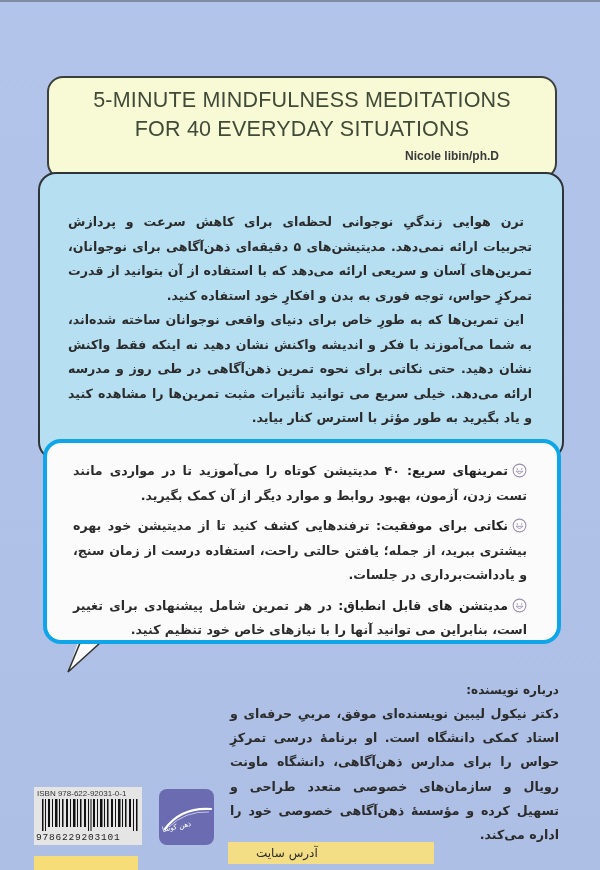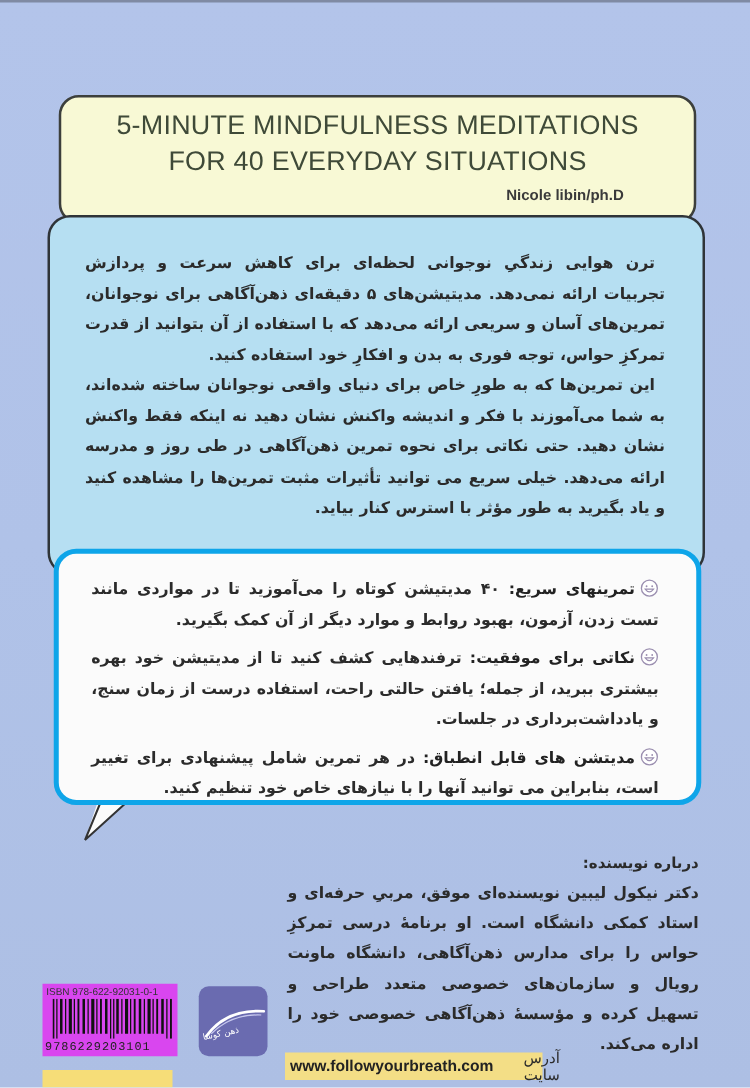--- a/index.html
+++ b/index.html
@@ -29,21 +29,21 @@
       font-family: "Liberation Sans", sans-serif; font-weight: bold;
       font-size: 12px; color: #3a3a3a;
     }
 
     
     .desc-bubble {
       position: absolute; left: 38px; top: 172px; width: 526px; height: 288px;
       background: #b6dff2; border: 2px solid #2f3438; border-radius: 18px;
       box-sizing: border-box;
       direction: rtl; text-align: justify;
-      padding: 24px 30px 0 28px;
+      padding: 36px 30px 0 28px;
       font-size: 12.6px; line-height: 24.5px; font-weight: bold; color: #2b2b2b;
     }
     .desc-bubble p { margin: 0; text-indent: 8px; }
 
     
     .feat-bubble {
       position: absolute; left: 43px; top: 439px; width: 518px; height: 205px;
       background: #fbfbfb; border: 4px solid #0ea5e9; border-radius: 18px;
       box-sizing: border-box;
       direction: rtl; text-align: justify;
@@ -70,21 +70,21 @@
       background: #f3de86;
       display: flex; flex-direction: row-reverse; align-items: center; justify-content: flex-end;
       box-sizing: border-box; padding: 0 4px;
     }
     .website .label { direction: rtl; font-size: 12px; font-weight: normal; color: #2b2b2b; margin-left: 24px; text-align: right; }
     .website .url { font-family: "Liberation Sans", sans-serif; font-weight: bold; font-size: 12.5px; color: #222; }
 
     
     .barcode {
       position: absolute; left: 34px; top: 787px; width: 108px; height: 58px;
-      background: #d946ef;
+      background: #e5e5e5;
     }
     .barcode .isbn { position: absolute; left: 3px; top: 2px; font-family: "Liberation Sans", sans-serif; font-size: 8px; color: #333; white-space: nowrap; }
     .barcode .bars { position: absolute; left: 8px; top: 12px; width: 96px; height: 32px; }
     .barcode .num { position: absolute; left: 2px; top: 45px; font-family: "Liberation Mono", monospace; font-size: 9.5px; letter-spacing: 0.8px; color: #222; white-space: nowrap; }
     .yellow-patch { position: absolute; left: 34px; top: 856px; width: 104px; height: 14px; background: #f6dd78; }
 
     
     .logo {
       position: absolute; left: 159px; top: 789px; width: 55px; height: 56px;
       background: #6a6bb0; border-radius: 8px; overflow: hidden;
@@ -146,21 +146,20 @@
   </div>
 </div>
 
 <div class="about">
   <div class="heading">درباره نویسنده:</div>
   <div>دکتر نیکول لیبین نویسنده‌ای موفق، مربیِ حرفه‌ای و استاد کمکی دانشگاه است. او برنامهٔ درسی تمرکزِ حواس را برای مدارس ذهن‌آگاهی، دانشگاه ماونت رویال و سازمان‌های خصوصی متعدد طراحی و تسهیل کرده و مؤسسهٔ ذهن‌آگاهی خصوصی خود را اداره می‌کند.</div>
 </div>
 
 <div class="website">
   <span class="label">آدرس سایت</span>
-  <span class="url">www.followyourbreath.com</span>
 </div>
 
 <div class="barcode">
   <div class="isbn">ISBN 978-622-92031-0-1</div>
   <svg class="bars" viewBox="0 0 96 32" preserveAspectRatio="none">
     <g fill="#111">
       <rect x="0" y="0" width="1.5" height="32"></rect>
         <rect x="3" y="0" width="1" height="32"></rect>
       <rect x="6" y="0" width="2" height="28"></rect>
         <rect x="10" y="0" width="1" height="28"></rect>

